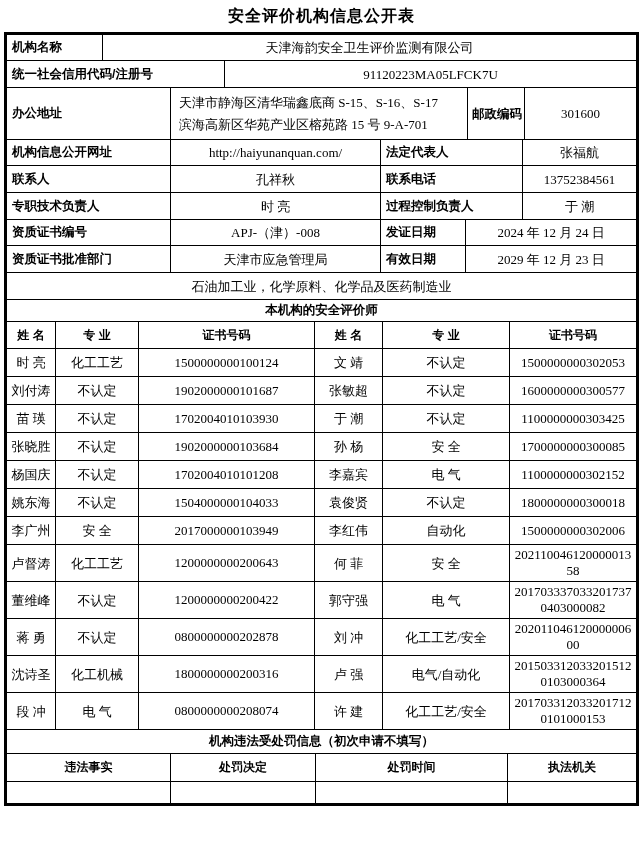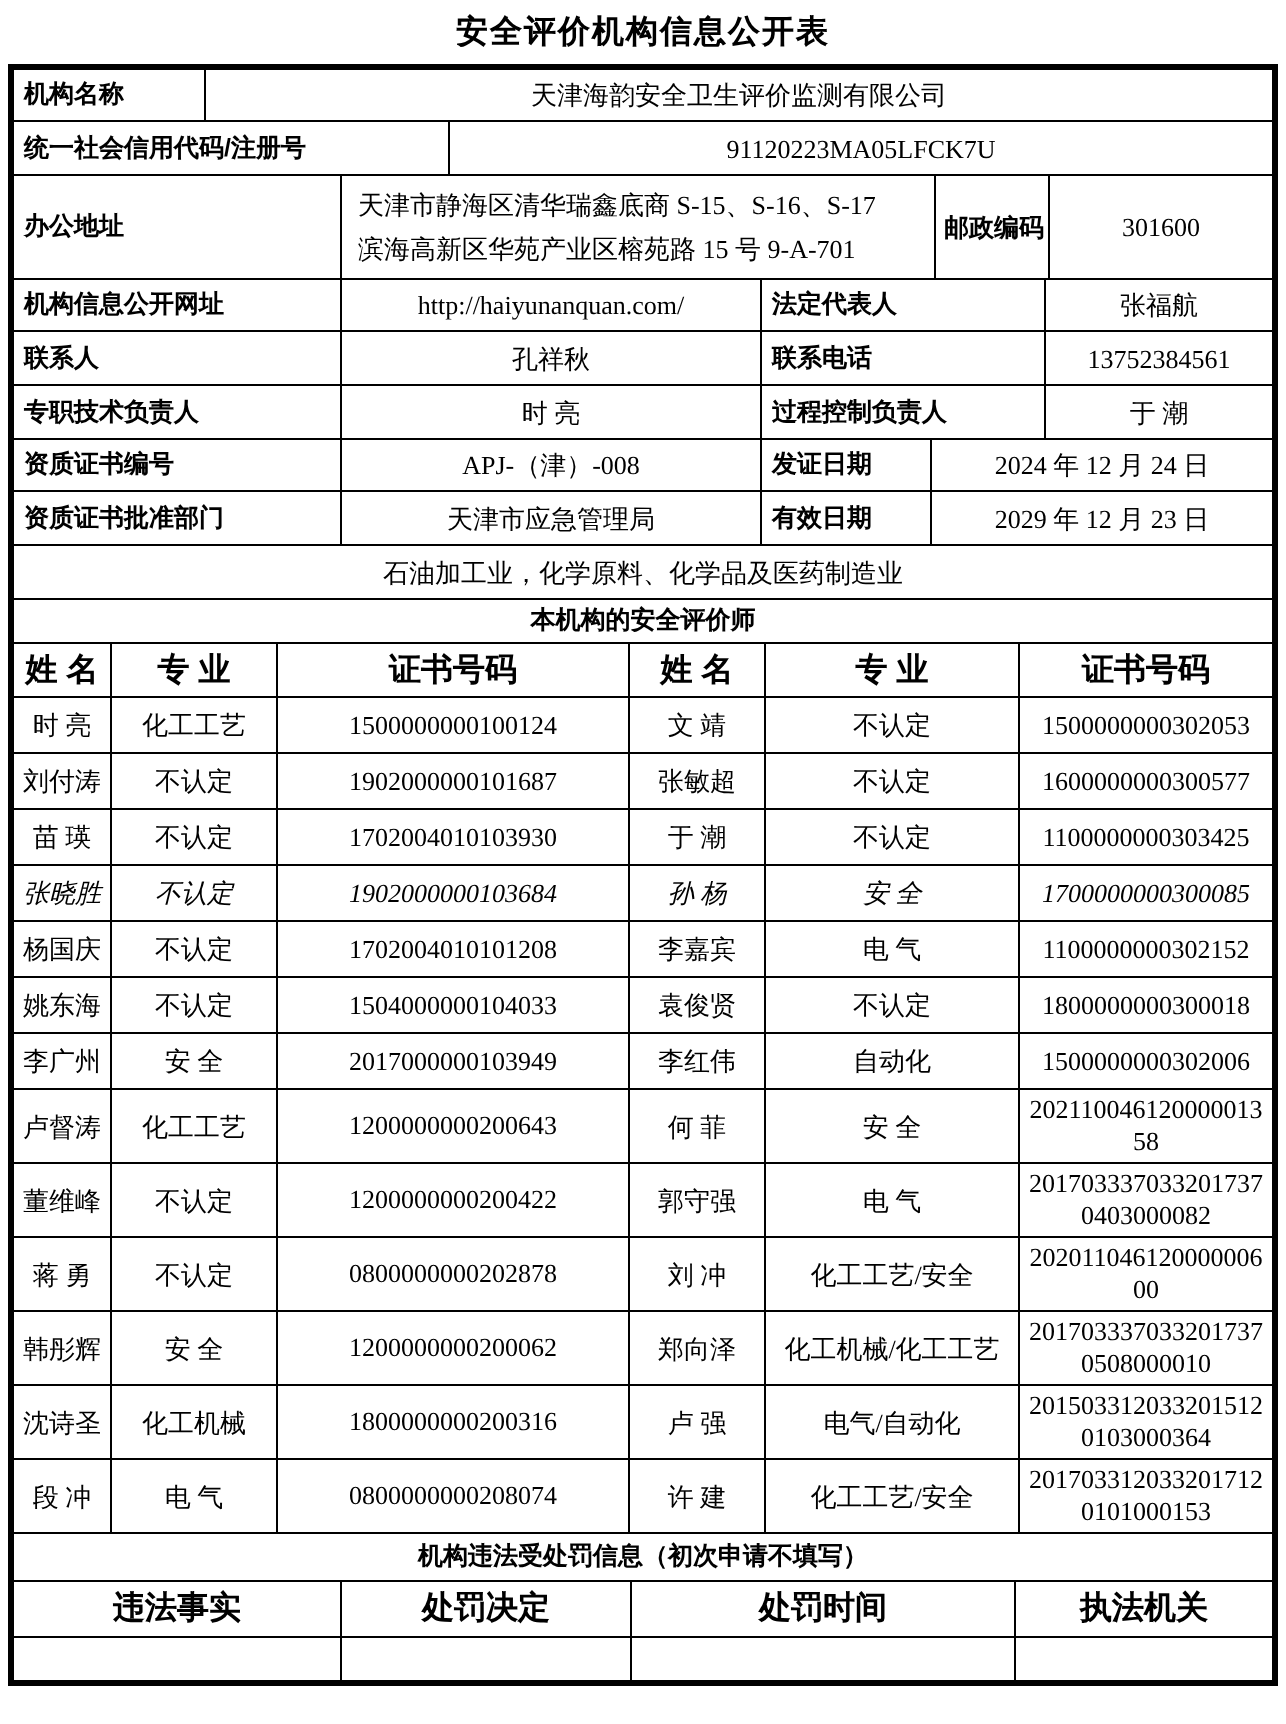--- a/index.html
+++ b/index.html
@@ -29,21 +29,21 @@
     overflow:hidden;
   }
   td.label{
     font-weight:bold;text-align:left;padding-left:5px;
     font-family:"Liberation Sans","DejaVu Sans",sans-serif;
     font-size:12.5px;
   }
   td.label-c{
     font-weight:bold;
     font-family:"Liberation Sans","DejaVu Sans",sans-serif;
-    font-size:16px;
+    font-size:12px;
   }
   td.section-header{
     font-weight:bold;text-align:center;
     font-family:"Liberation Sans","DejaVu Sans",sans-serif;
     font-size:12.5px;
   }
   td.addr{text-align:left;padding-left:8px;line-height:22px;}
   td.cert{line-height:16px;word-break:break-all;padding:2px 4px;}
   td.postcode-label{
     font-weight:bold;text-align:right;padding:2px;
@@ -206,21 +206,21 @@
           <td class="cert">1600000000300577</td>
         </tr>
         <tr style="height: 28px;">
           <td>苗 瑛</td>
           <td>不认定</td>
           <td class="cert">1702004010103930</td>
           <td>于 潮</td>
           <td>不认定</td>
           <td class="cert">1100000000303425</td>
         </tr>
-        <tr style="height: 28px; font-style: italic;">
+        <tr style="height: 28px;">
           <td>张晓胜</td>
           <td>不认定</td>
           <td class="cert">1902000000103684</td>
           <td>孙 杨</td>
           <td>安 全</td>
           <td class="cert">1700000000300085</td>
         </tr>
         <tr style="height: 28px;">
           <td>杨国庆</td>
           <td>不认定</td>
@@ -263,28 +263,20 @@
         </tr>
         <tr style="height: 28px;">
           <td>蒋 勇</td>
           <td>不认定</td>
           <td class="cert">0800000000202878</td>
           <td>刘 冲</td>
           <td>化工工艺/安全</td>
           <td class="cert">20201104612000000600</td>
         </tr>
         <tr style="height: 28px;">
-          <td>韩彤辉</td>
-          <td>安 全</td>
-          <td class="cert">1200000000200062</td>
-          <td>郑向泽</td>
-          <td>化工机械/化工工艺</td>
-          <td class="cert">2017033370332017370508000010</td>
-        </tr>
-        <tr style="height: 28px;">
           <td>沈诗圣</td>
           <td>化工机械</td>
           <td class="cert">1800000000200316</td>
           <td>卢 强</td>
           <td>电气/自动化</td>
           <td class="cert">2015033120332015120103000364</td>
         </tr>
         <tr style="height: 28px;">
           <td>段 冲</td>
           <td>电 气</td>

